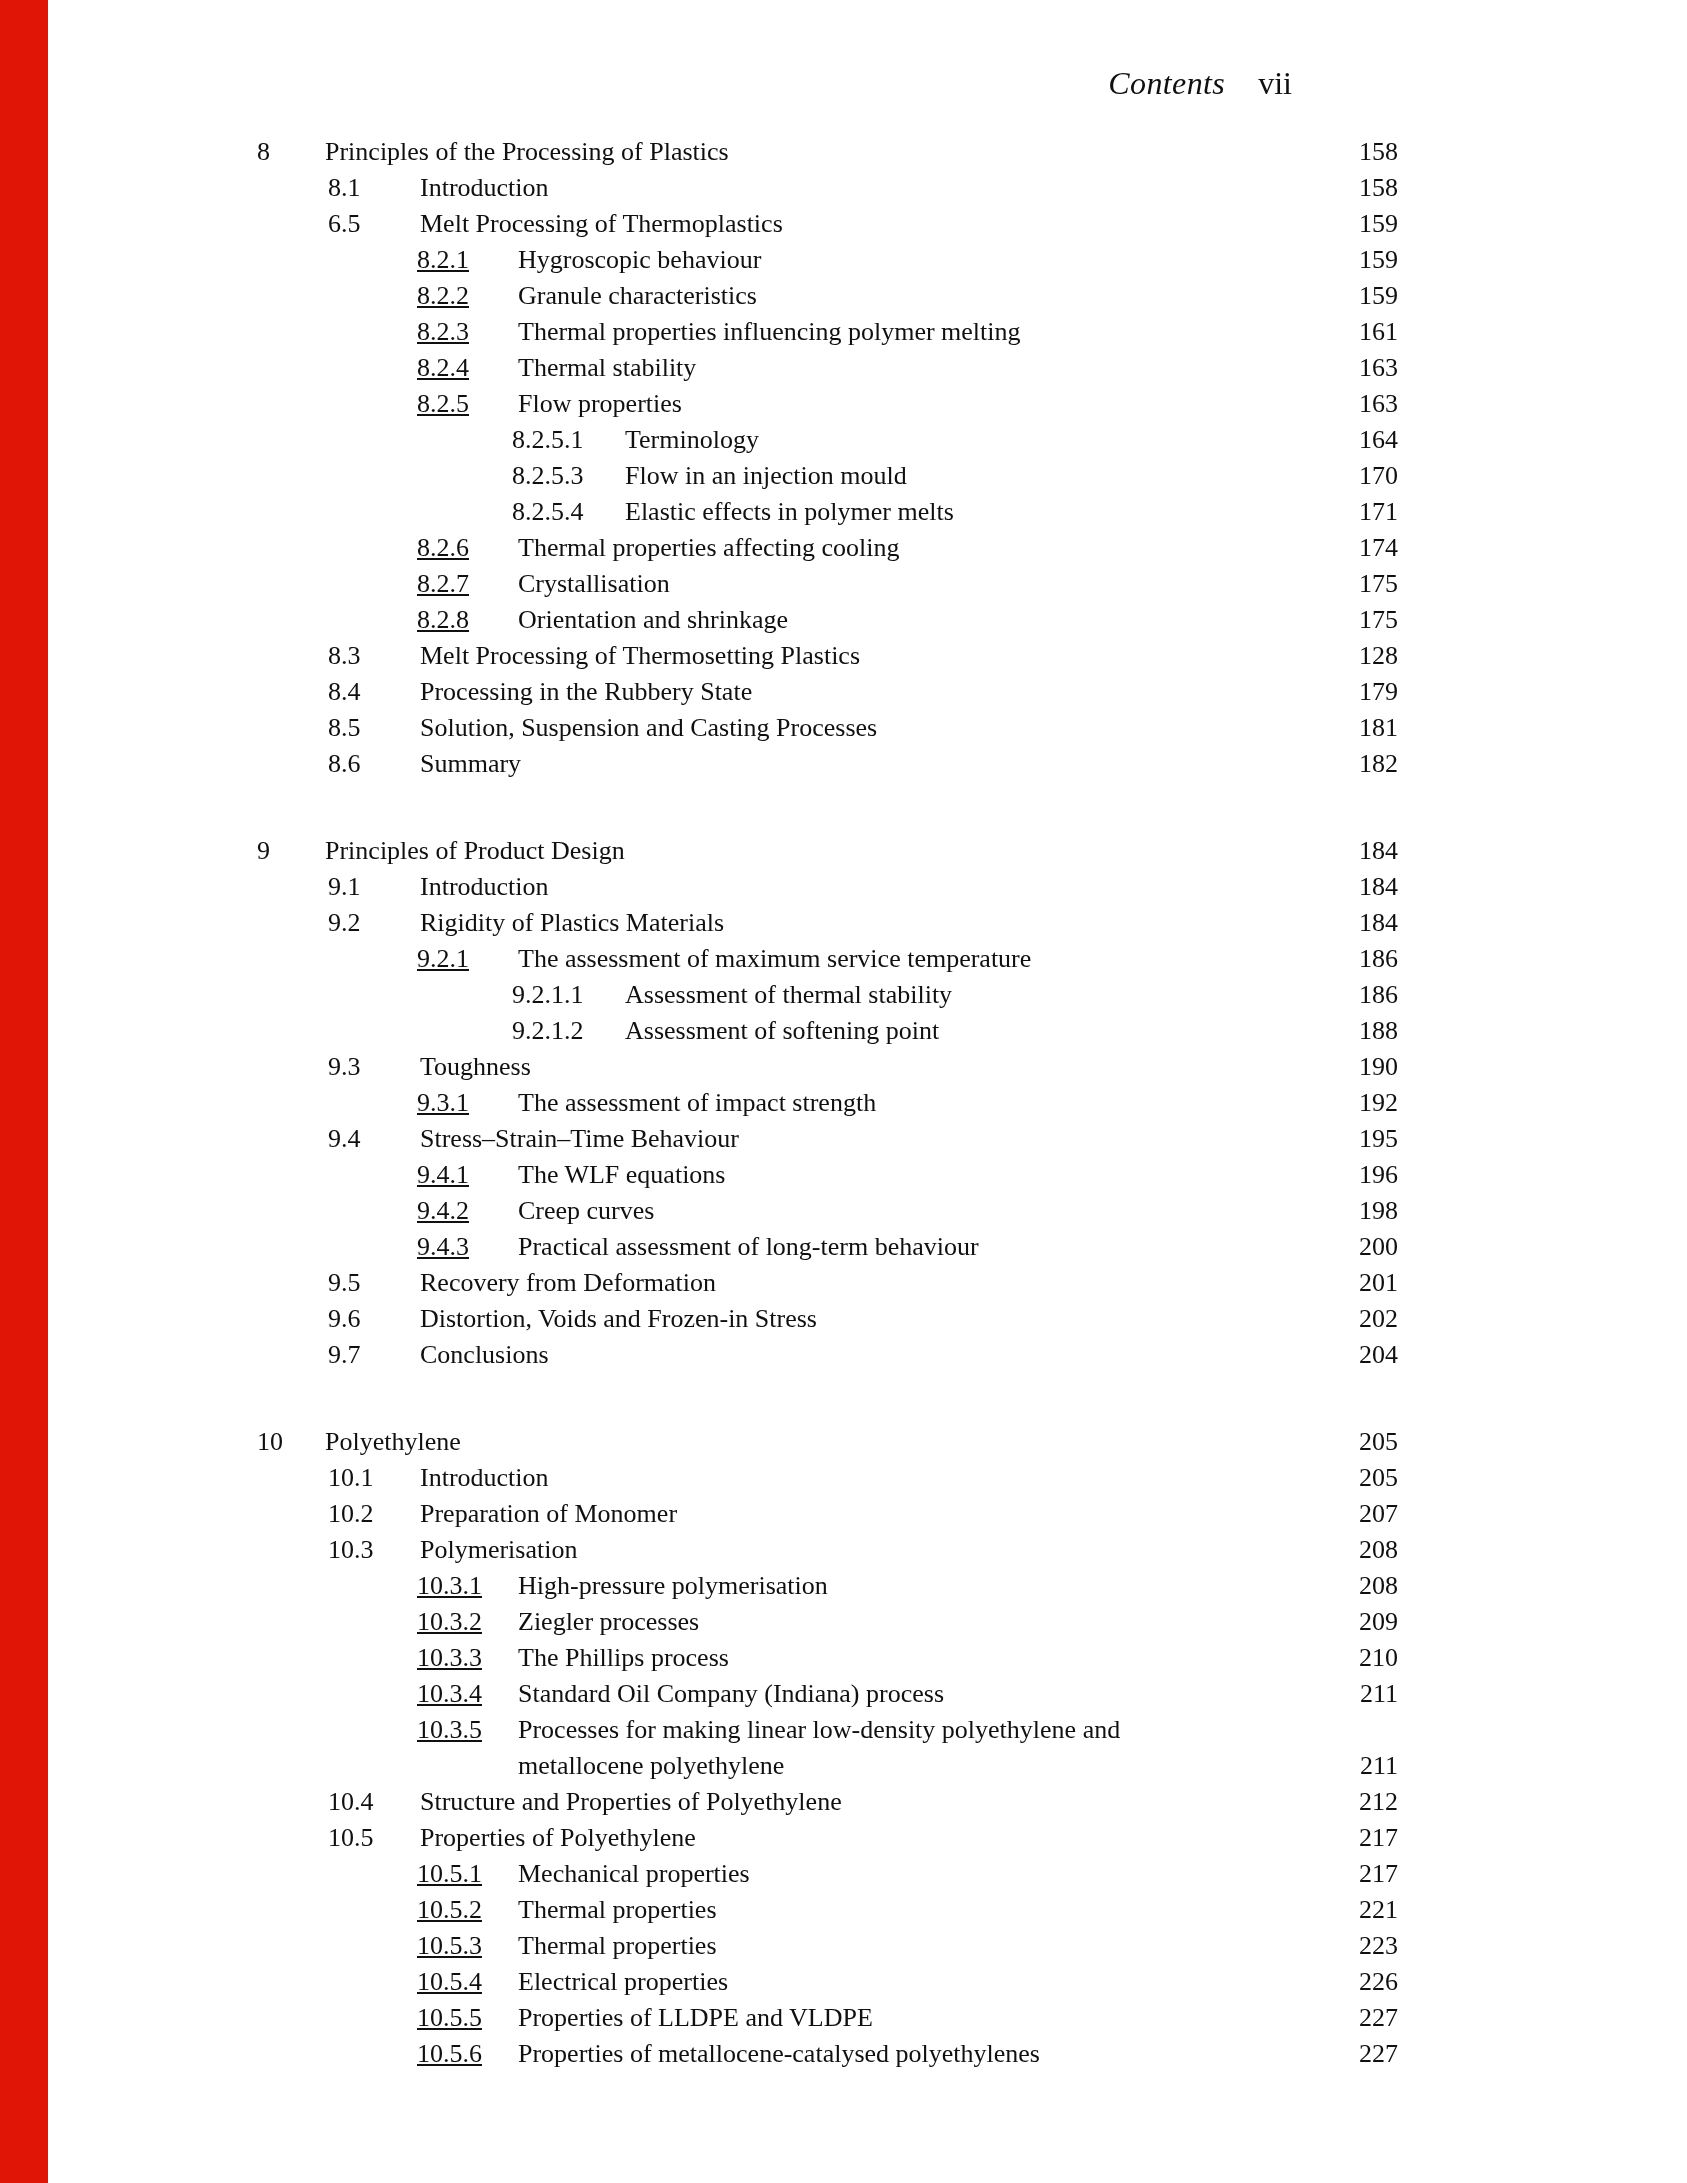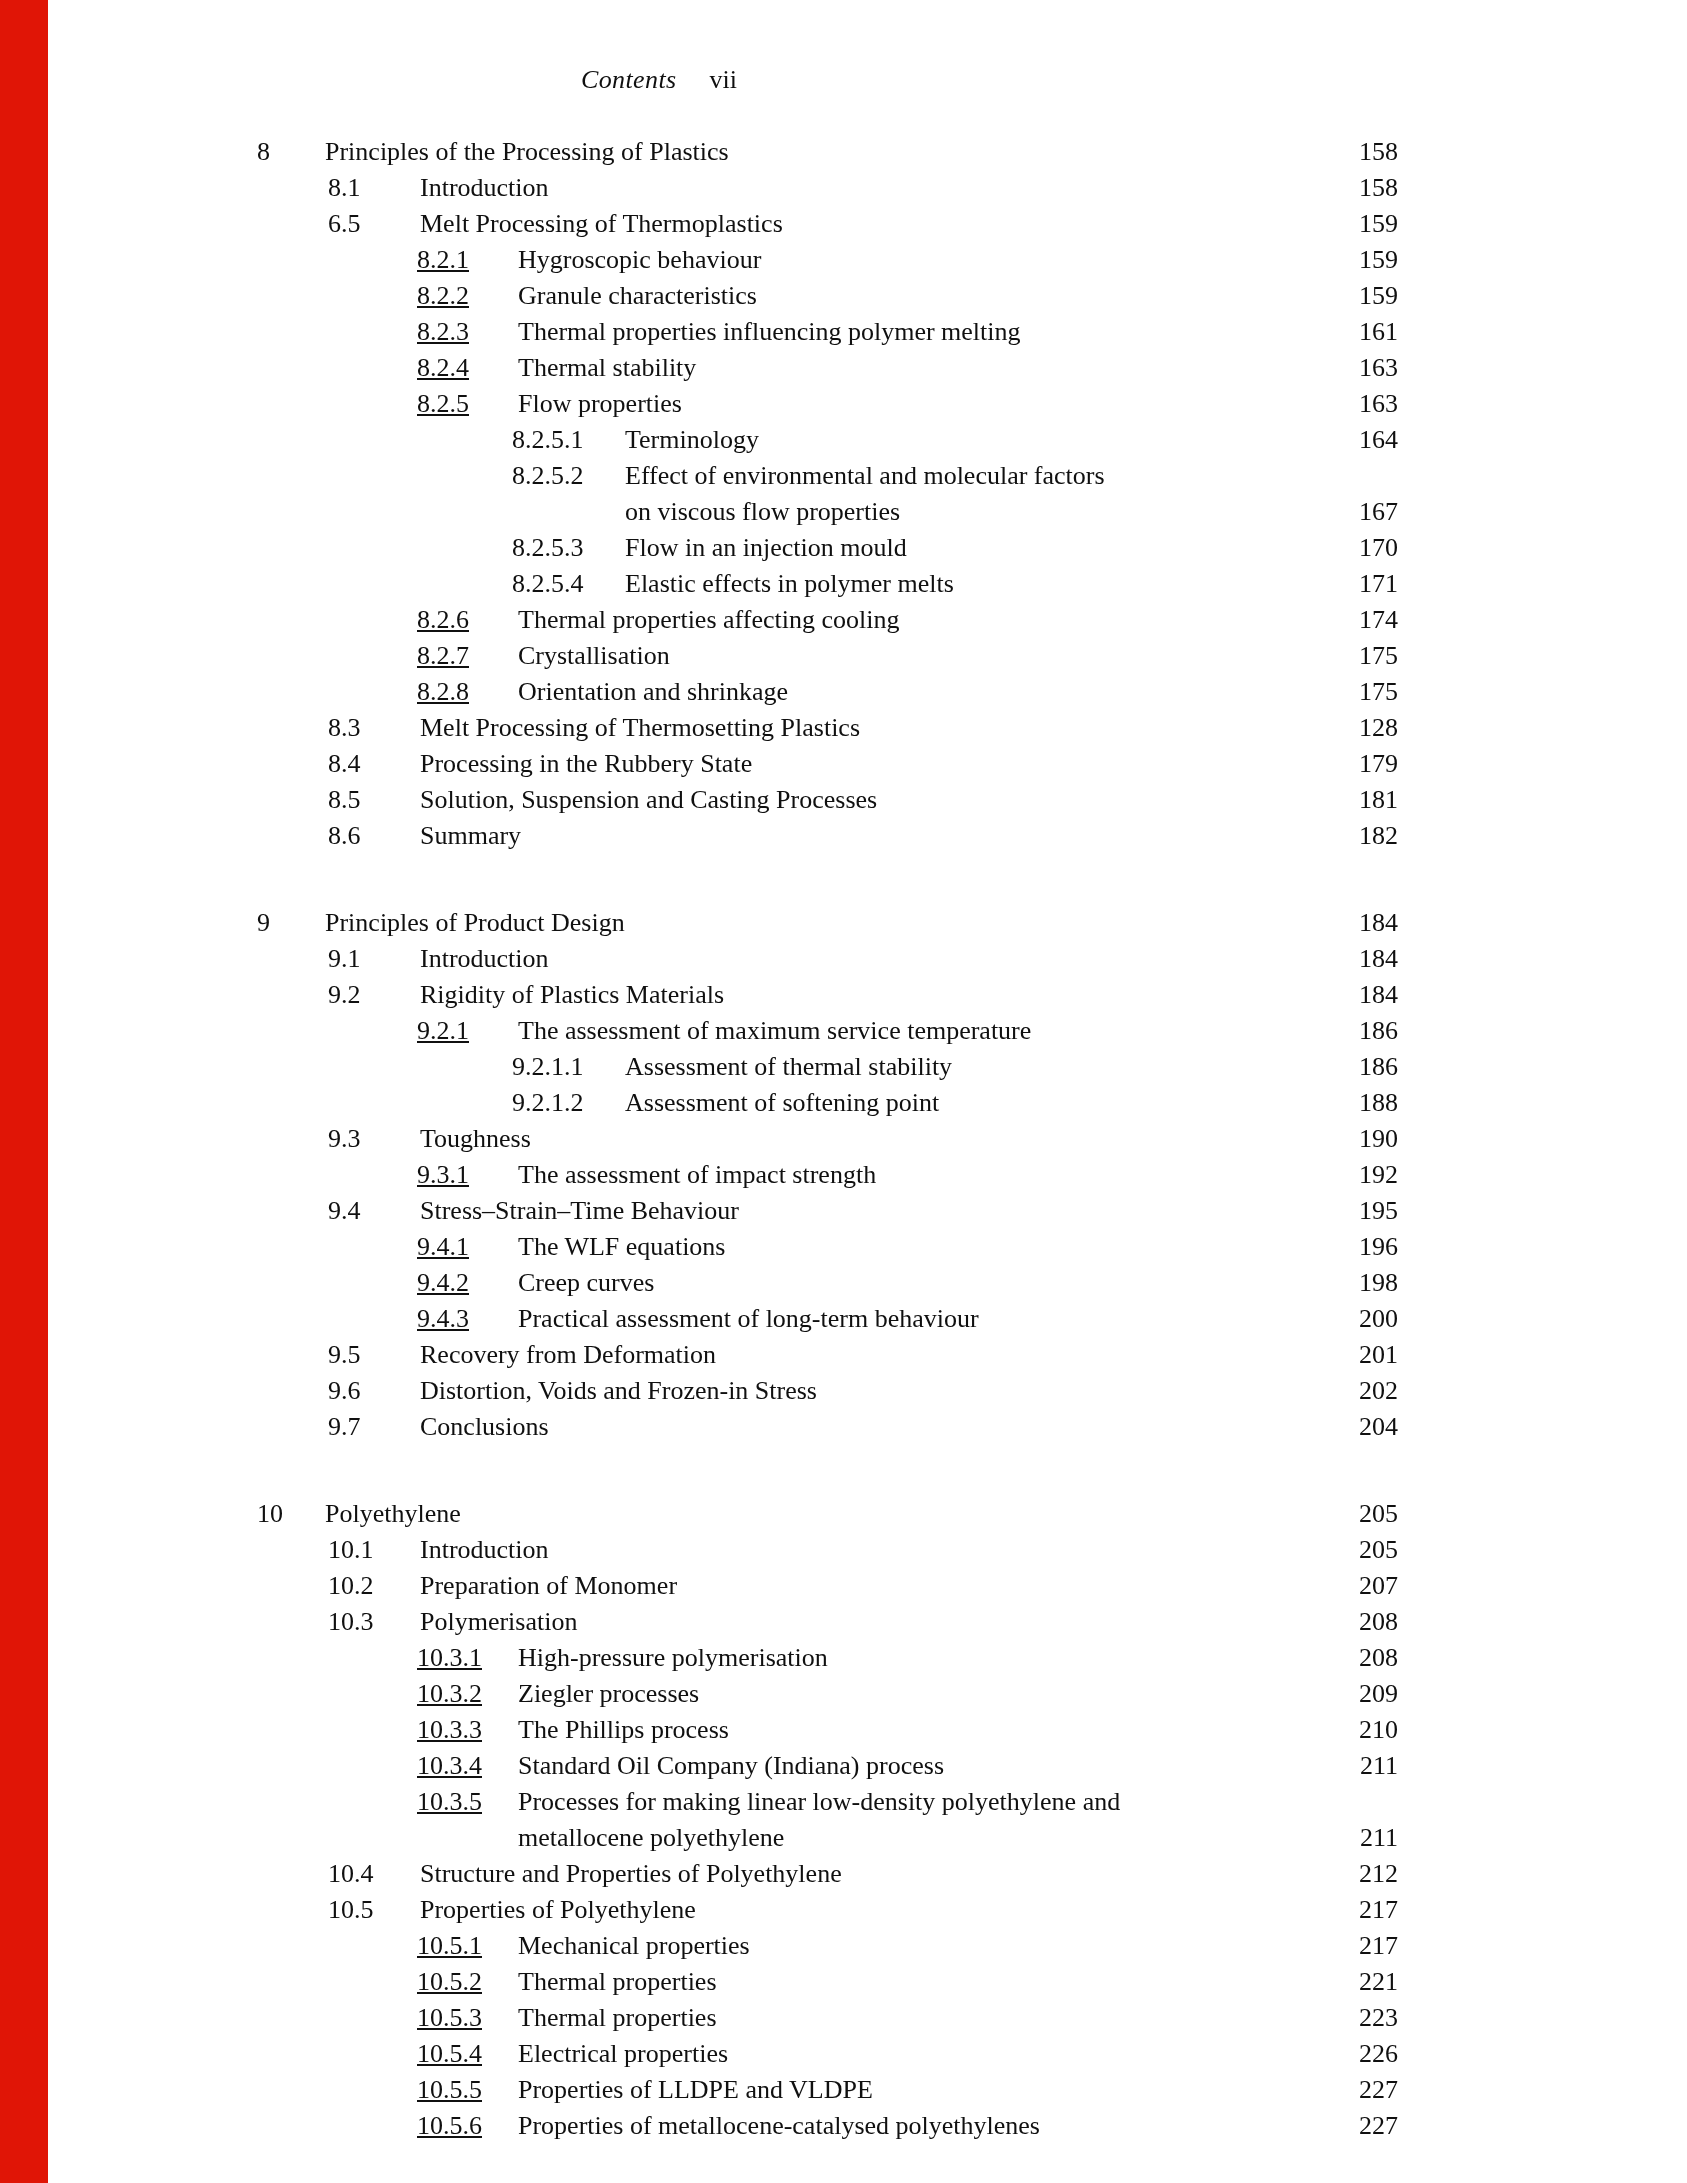--- a/index.html
+++ b/index.html
@@ -8,22 +8,22 @@
     background:#ffffff;
     font-family:"Liberation Serif", serif;
     color:#101010;
     position:relative;
     overflow:hidden;
   }
   .stripe{
     position:absolute;left:0;top:0;width:48px;height:2183px;
   }
   .header{
-    position:absolute;top:65px;left:16px;width:1286px;
-    text-align:center;font-size:26px;white-space:nowrap;
+    position:absolute;top:65px;left:6px;width:1286px;
+    text-align:right;font-size:32px;white-space:nowrap;
   }
   .header .t{font-style:italic;letter-spacing:0.4px;}
   .header .p{display:inline-block;margin-left:33px;}
   .toc{
     position:absolute;top:134px;left:0;width:1414px;
   }
   .row{
     position:relative;display:block;white-space:nowrap;
     line-height:36px;font-size:26px;
   }
@@ -50,21 +50,20 @@
 <div class="toc">
     <div class="row chapter first"><span class="num">8</span><span class="titleblock"><span class="line">Principles of the Processing of Plastics</span></span><span class="pg">158</span></div>
     <div class="row lvl1"><span class="num">8.1</span><span class="titleblock"><span class="line">Introduction</span></span><span class="pg">158</span></div>
     <div class="row lvl1"><span class="num">6.5</span><span class="titleblock"><span class="line">Melt Processing of Thermoplastics</span></span><span class="pg">159</span></div>
     <div class="row lvl2"><span class="num">8.2.1</span><span class="titleblock"><span class="line">Hygroscopic behaviour</span></span><span class="pg">159</span></div>
     <div class="row lvl2"><span class="num">8.2.2</span><span class="titleblock"><span class="line">Granule characteristics</span></span><span class="pg">159</span></div>
     <div class="row lvl2"><span class="num">8.2.3</span><span class="titleblock"><span class="line">Thermal properties influencing polymer melting</span></span><span class="pg">161</span></div>
     <div class="row lvl2"><span class="num">8.2.4</span><span class="titleblock"><span class="line">Thermal stability</span></span><span class="pg">163</span></div>
     <div class="row lvl2"><span class="num">8.2.5</span><span class="titleblock"><span class="line">Flow properties</span></span><span class="pg">163</span></div>
     <div class="row lvl3"><span class="num">8.2.5.1</span><span class="titleblock"><span class="line">Terminology</span></span><span class="pg">164</span></div>
-    <div class="row lvl3"><span class="num">8.2.5.2</span><span class="titleblock"><span class="line">Effect of environmental and molecular factors</span><span class="line">on viscous flow properties</span></span><span class="pg">167</span></div>
     <div class="row lvl3"><span class="num">8.2.5.3</span><span class="titleblock"><span class="line">Flow in an injection mould</span></span><span class="pg">170</span></div>
     <div class="row lvl3"><span class="num">8.2.5.4</span><span class="titleblock"><span class="line">Elastic effects in polymer melts</span></span><span class="pg">171</span></div>
     <div class="row lvl2"><span class="num">8.2.6</span><span class="titleblock"><span class="line">Thermal properties affecting cooling</span></span><span class="pg">174</span></div>
     <div class="row lvl2"><span class="num">8.2.7</span><span class="titleblock"><span class="line">Crystallisation</span></span><span class="pg">175</span></div>
     <div class="row lvl2"><span class="num">8.2.8</span><span class="titleblock"><span class="line">Orientation and shrinkage</span></span><span class="pg">175</span></div>
     <div class="row lvl1"><span class="num">8.3</span><span class="titleblock"><span class="line">Melt Processing of Thermosetting Plastics</span></span><span class="pg">128</span></div>
     <div class="row lvl1"><span class="num">8.4</span><span class="titleblock"><span class="line">Processing in the Rubbery State</span></span><span class="pg">179</span></div>
     <div class="row lvl1"><span class="num">8.5</span><span class="titleblock"><span class="line">Solution, Suspension and Casting Processes</span></span><span class="pg">181</span></div>
     <div class="row lvl1"><span class="num">8.6</span><span class="titleblock"><span class="line">Summary</span></span><span class="pg">182</span></div>
     <div class="row chapter"><span class="num">9</span><span class="titleblock"><span class="line">Principles of Product Design</span></span><span class="pg">184</span></div>

